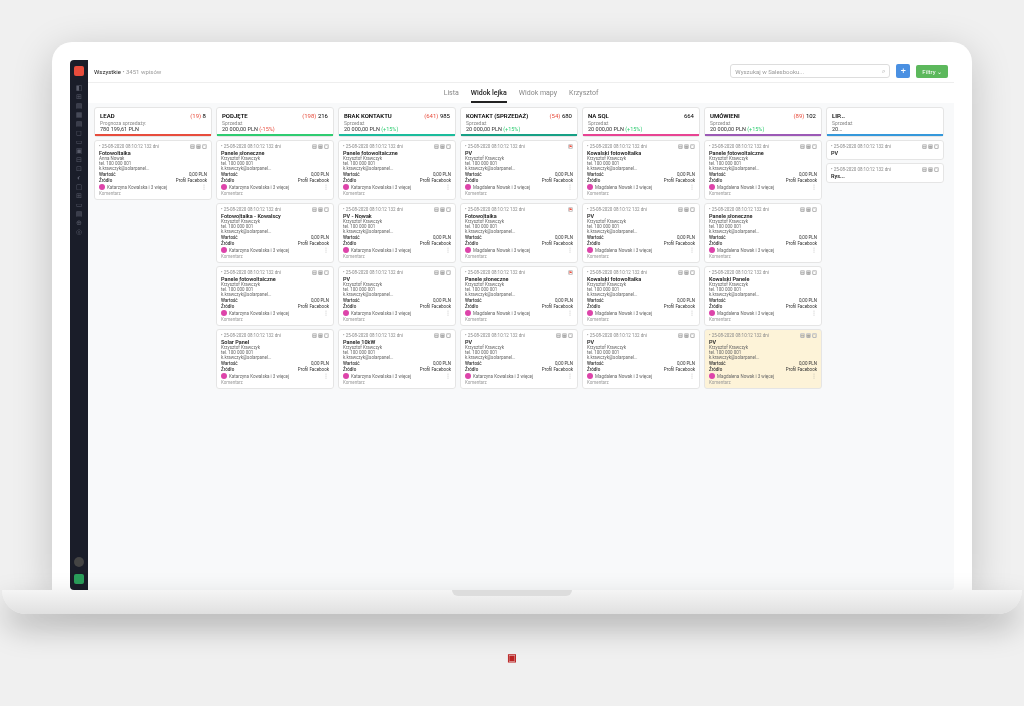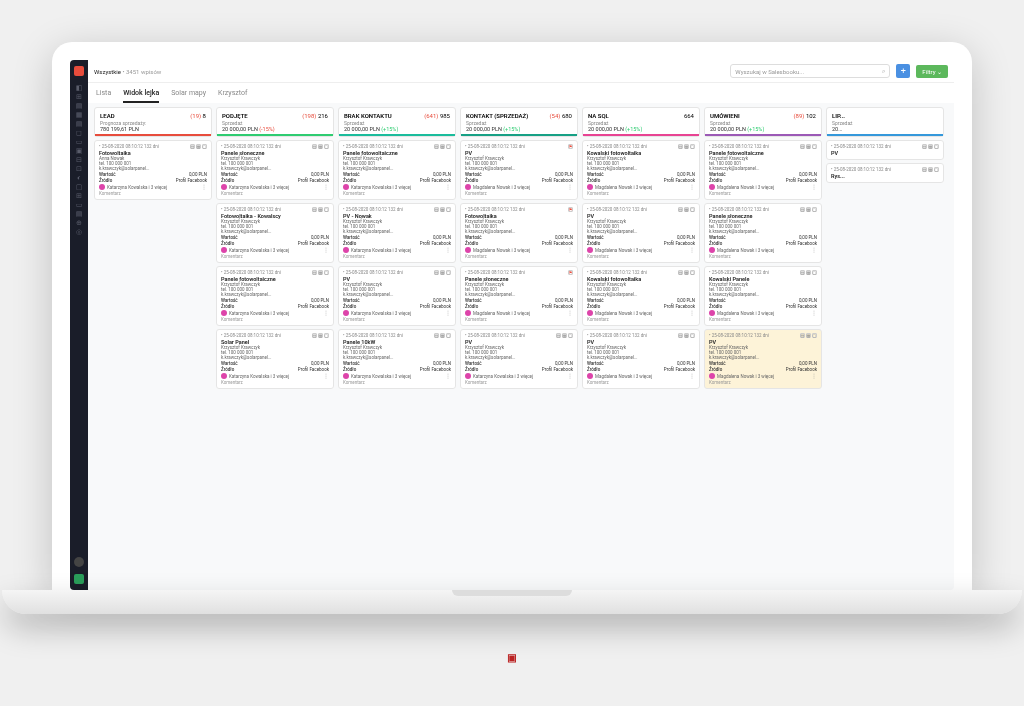--- a/index.html
+++ b/index.html
@@ -12,21 +12,21 @@
 .sidebar .spacer { flex: 1; }
 .sidebar .avatar-small { width: 10px; height: 10px; border-radius: 50%; background: #444; }
 .sidebar .bottom-icon { width: 10px; height: 10px; background: #2a9d5a; border-radius: 2px; }
 .main { flex: 1; display: flex; flex-direction: column; overflow: hidden; }
 .topbar { display: flex; align-items: center; padding: 4px 6px; border-bottom: 1px solid #eee; font-size: 6px; gap: 6px; }
 .breadcrumb { flex: 1; color: #222; }
 .breadcrumb .sub { color: #999; }
 .search { width: 160px; padding: 2px 4px; border: 1px solid #ddd; border-radius: 3px; font-size: 6px; display: flex; align-items: center; justify-content: space-between; color: #999; }
 .add-btn { width: 14px; height: 14px; background: #4a90e2; color: #fff; border-radius: 2px; font-size: 9px; display: flex; align-items: center; justify-content: center; cursor: pointer; }
 .filter-btn { background: #5cb85c; color: #fff; padding: 3px 6px; border-radius: 2px; font-size: 6px; cursor: pointer; }
-.tabs { display: flex; gap: 12px; padding: 6px 8px 0 8px; font-size: 7px; color: #888; }
+.tabs { display: flex; gap: 12px; padding: 6px 8px 0 8px; font-size: 7px; color: #888; justify-content: center; }
 .tab { padding-bottom: 4px; cursor: pointer; }
 .tab.active { color: #222; border-bottom: 2px solid #222; font-weight: 500; }
 .board { flex: 1; display: flex; overflow-x: auto; padding: 4px 6px; gap: 4px; background: #f8f9fa; }
 .column { min-width: 118px; max-width: 118px; display: flex; flex-direction: column; }
 .col-head { background: #fff; border: 1px solid #e5e5e5; border-radius: 3px; padding: 4px 5px; margin-bottom: 3px; position: relative; }
 .col-head::after { content: ''; position: absolute; bottom: 0; left: 0; right: 0; height: 2px; }
 .col-head.red::after { background: #e74c3c; }
 .col-head.green::after { background: #2ecc71; }
 .col-head.teal::after { background: #1abc9c; }
 .col-head.teal2::after { background: #16a085; }
@@ -102,21 +102,21 @@
       <div class="search">
         <span>Wyszukaj w Salesbooku...</span>
         <span>⌕</span>
       </div>
       <div class="add-btn">+</div>
       <div class="filter-btn">Filtry ⌄</div>
     </div>
     <div class="tabs" id="tabs">
             <div class="tab">Lista</div>
             <div class="tab active">Widok lejka</div>
-            <div class="tab">Solar mapy</div>
+            <div class="tab">Widok mapy</div>
             <div class="tab">Krzysztof</div>
           </div>
     <div class="board" id="board">
             <div class="column">
               <div class="col-head red">
                 <div class="col-title-row">
                   <span>LEAD</span>
                   <span class="col-count"><span class="red">(19)</span> 8</span>
                 </div>
                 <div class="col-sub">Prognoza sprzedaży:</div>

